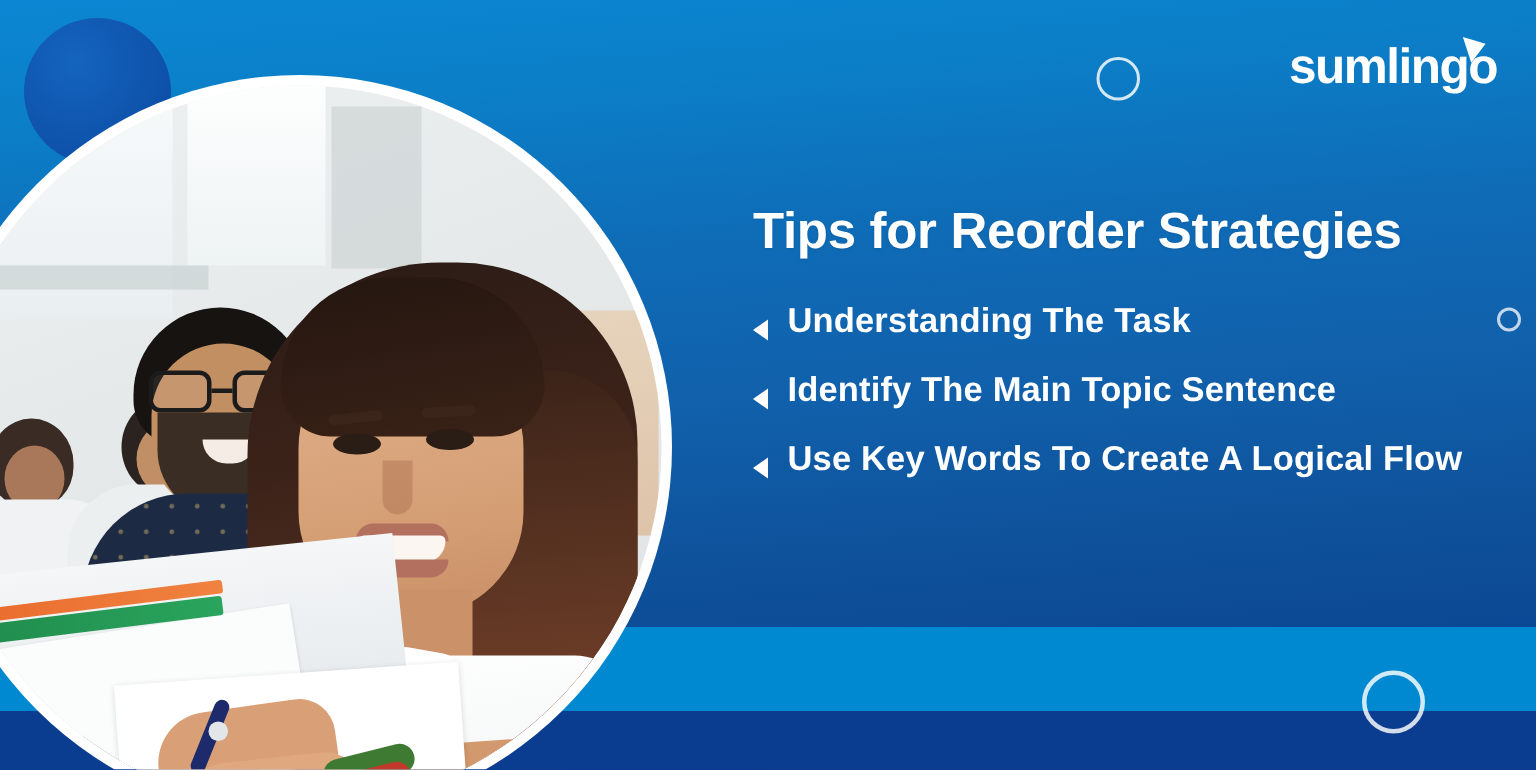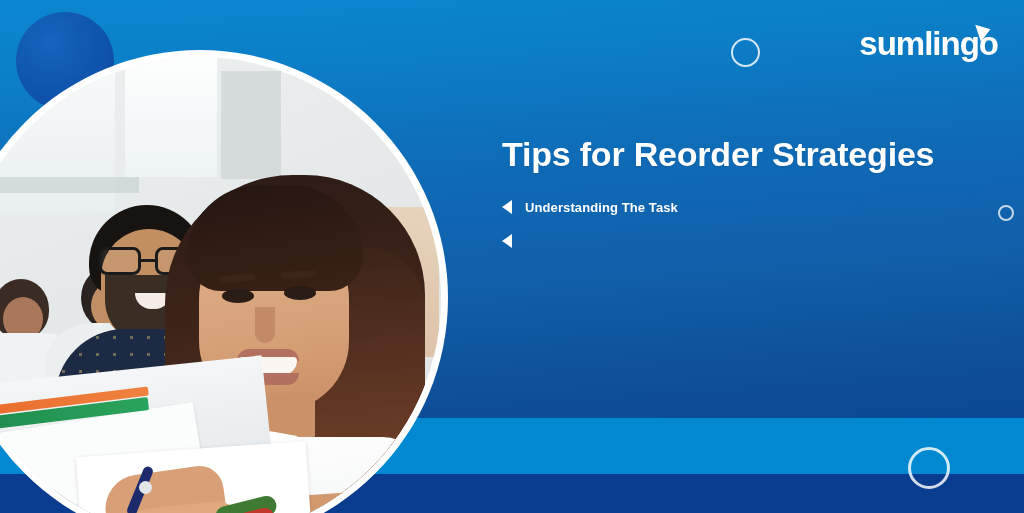--- a/index.html
+++ b/index.html
@@ -195,24 +195,24 @@
   .headline {
     color:#ffffff;
     font-size:34px;
     font-weight:bold;
     line-height:1.30;
     letter-spacing:-.2px;
     text-shadow:0 1px 2px rgba(0,0,0,.10);
   }
   .bullets { margin-top:24px; }
   .bullet {
-    display:flex; align-items:flex-start;
+    display:flex; align-items:flex-end;
     margin-bottom:19px;
     color:#ffffff;
-    font-size:13px;
+    font-size:23px;
     font-weight:bold;
     letter-spacing:.1px;
   }
   .bullet .tri {
     width:0; height:0;
     border-top:7px solid transparent;
     border-bottom:7px solid transparent;
     border-right:10px solid #ffffff;
     margin-right:13px;
     flex:0 0 auto;
@@ -328,17 +328,22 @@
     <div class="headline">
       <div>Tips for Reorder Strategies</div>
     </div>
     <div class="bullets">
       <div class="bullet">
         <span class="tri"></span>
         <span>Understanding The Task</span>
       </div>
       <div class="bullet">
         <span class="tri"></span>
+        <span>Identify The Main Topic Sentence</span>
+      </div>
+      <div class="bullet">
+        <span class="tri"></span>
+        <span>Use Key Words To Create A Logical Flow</span>
       </div>
     </div>
   </div>
 
 </div>
 
 </body></html>

